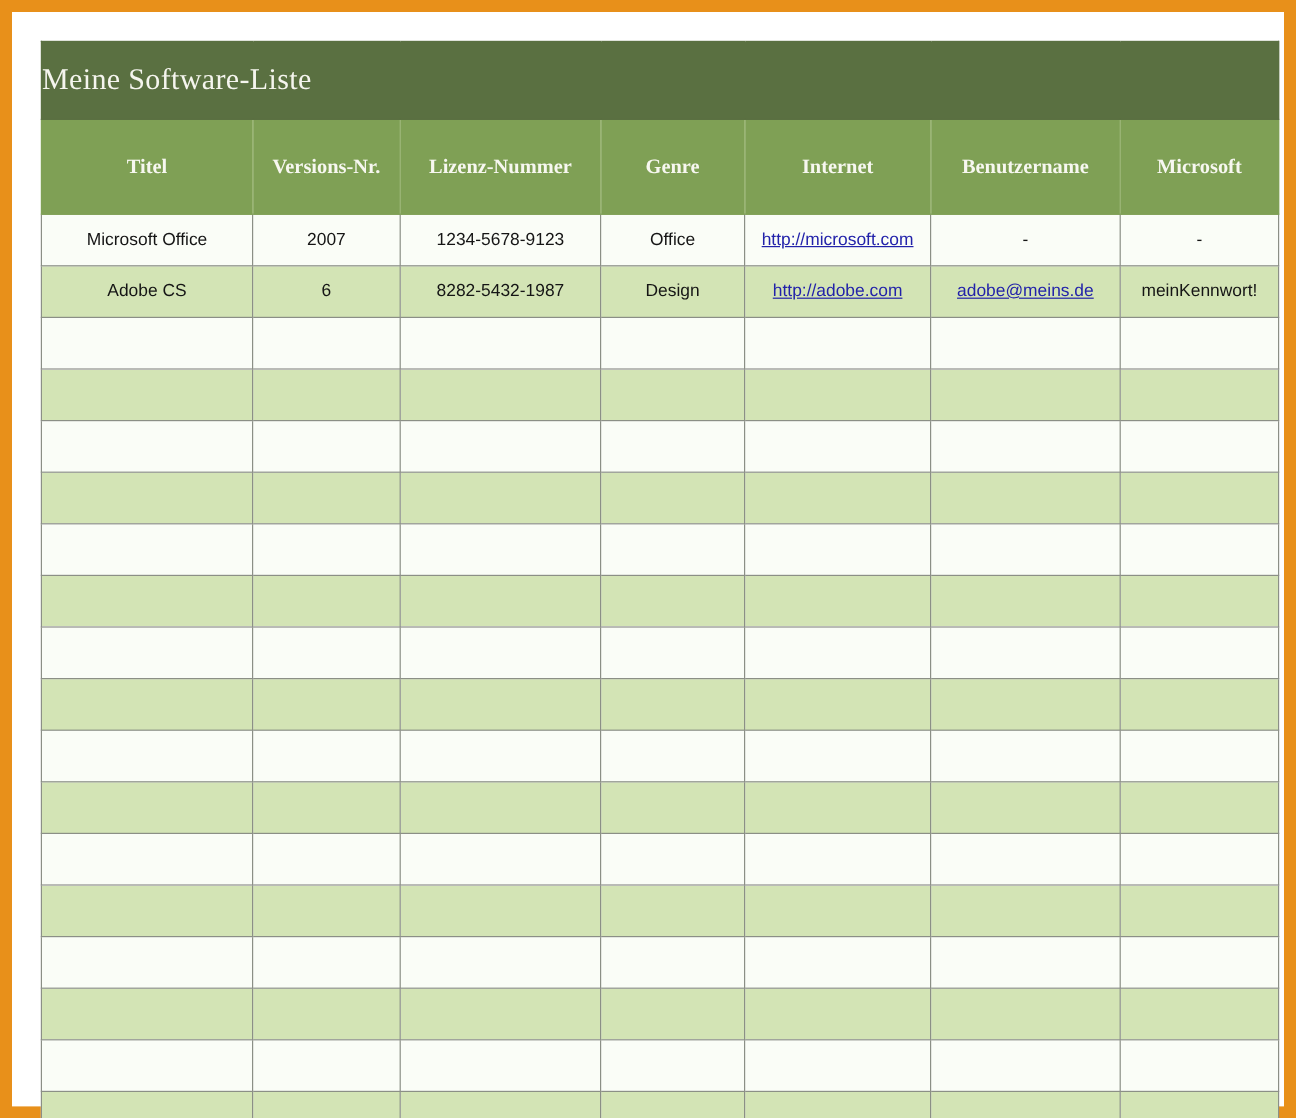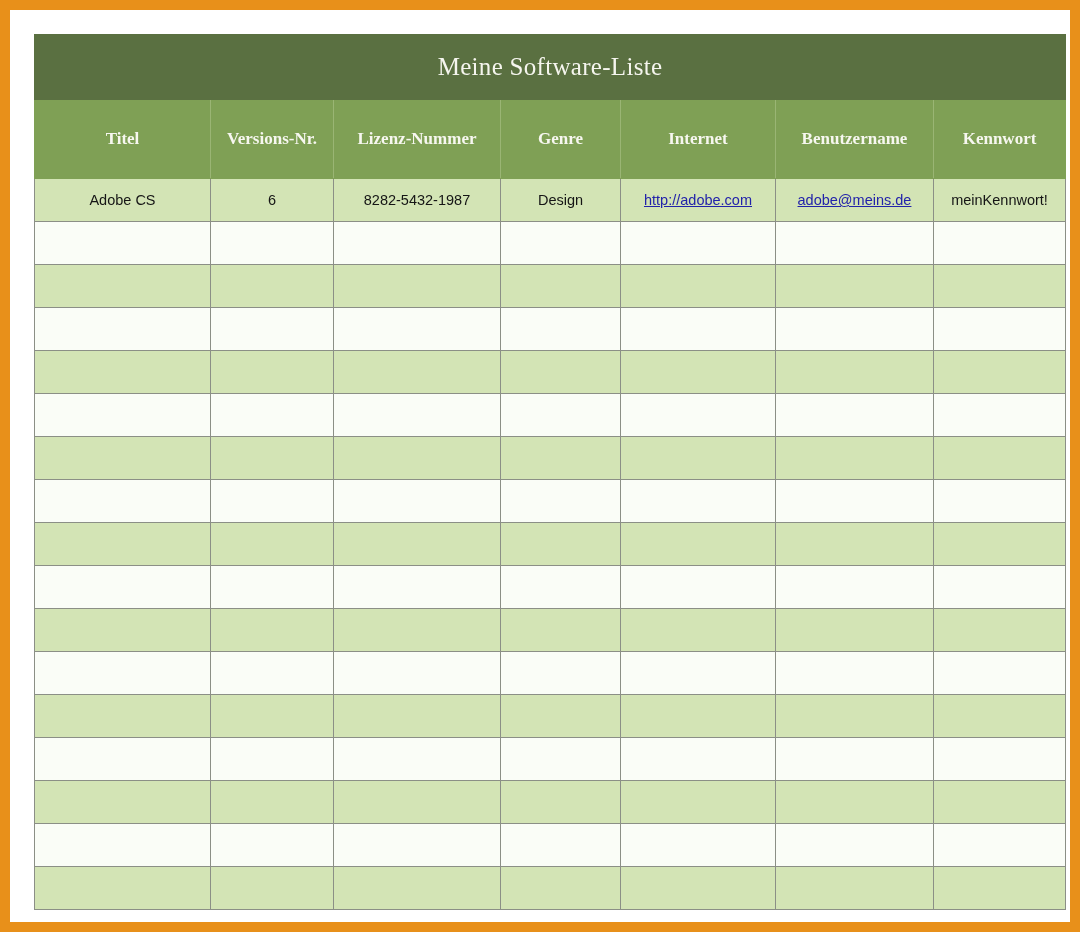--- a/index.html
+++ b/index.html
@@ -42,21 +42,20 @@
   }
 
   
   .title-cell {
     height: 64px;
     background: #5a7041;
     color: #f5f5ee;
     font-family: "Liberation Serif", serif;
     font-size: 25px;
     font-weight: normal;
-    text-align: center;
     vertical-align: middle;
     letter-spacing: 0.3px;
     border: 1px solid #5a7041;
     padding: 0;
   }
 
   
   th.col-head {
     height: 46px;
     background: #7fa055;
@@ -125,24 +124,33 @@
         <tr>
           <td class="title-cell" colspan="7">Meine Software-Liste</td>
         </tr>
         <tr id="header-row">
             <th class="col-head">Titel</th>
             <th class="col-head">Versions-Nr.</th>
             <th class="col-head">Lizenz-Nummer</th>
             <th class="col-head">Genre</th>
             <th class="col-head">Internet</th>
             <th class="col-head">Benutzername</th>
-            <th class="col-head">Kennwort</th>
+            <th class="col-head">Microsoft</th>
           </tr>
       </thead>
       <tbody id="table-body">
+          <tr class="row-odd">
+            <td class="cell">Microsoft Office</td>
+            <td class="cell">2007</td>
+            <td class="cell">1234-5678-9123</td>
+            <td class="cell">Office</td>
+            <td class="cell"><a class="link" href="#">http://microsoft.com</a></td>
+            <td class="cell">-</td>
+            <td class="cell">-</td>
+          </tr>
           <tr class="row-even">
             <td class="cell">Adobe CS</td>
             <td class="cell">6</td>
             <td class="cell">8282-5432-1987</td>
             <td class="cell">Design</td>
             <td class="cell"><a class="link" href="#">http://adobe.com</a></td>
             <td class="cell"><a class="link" href="#">adobe@meins.de</a></td>
             <td class="cell">meinKennwort!</td>
           </tr>
           <tr class="row-odd">

